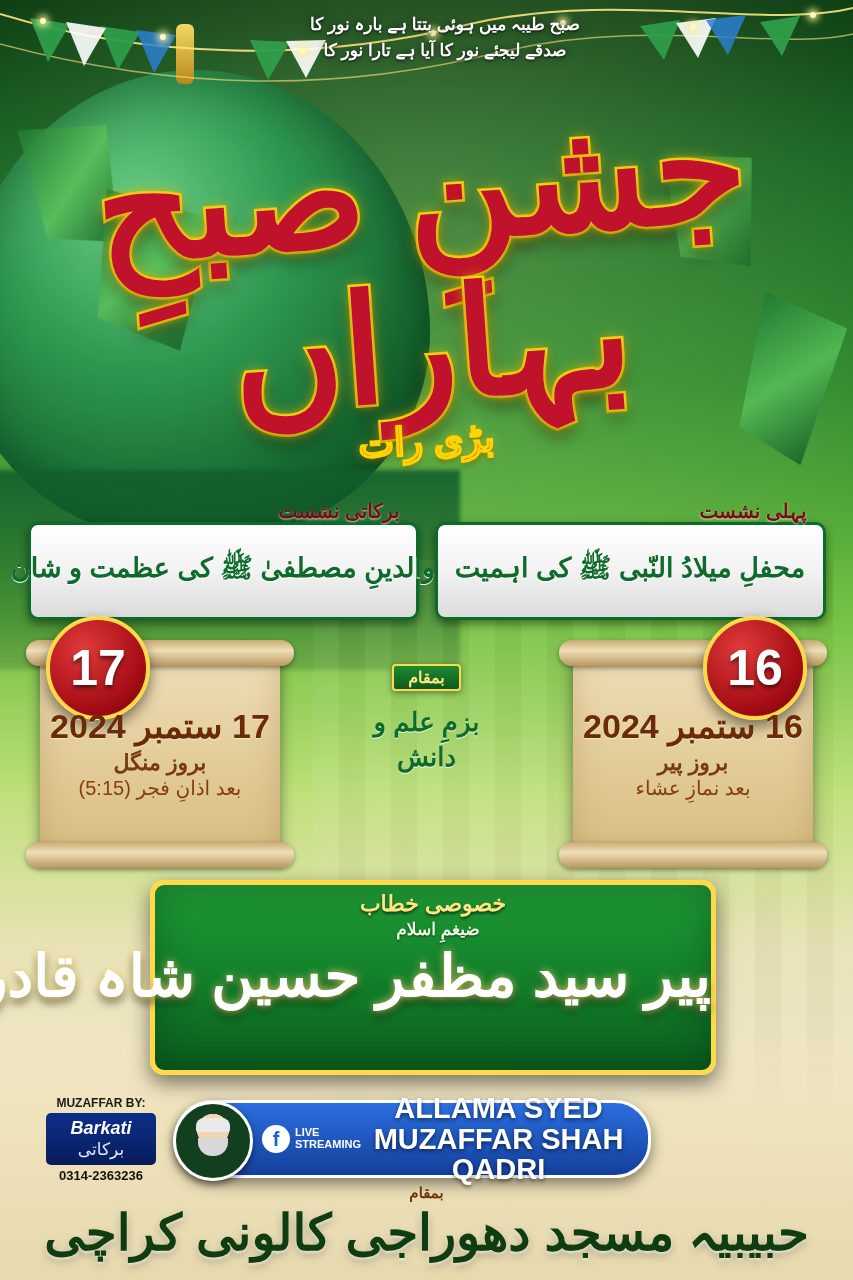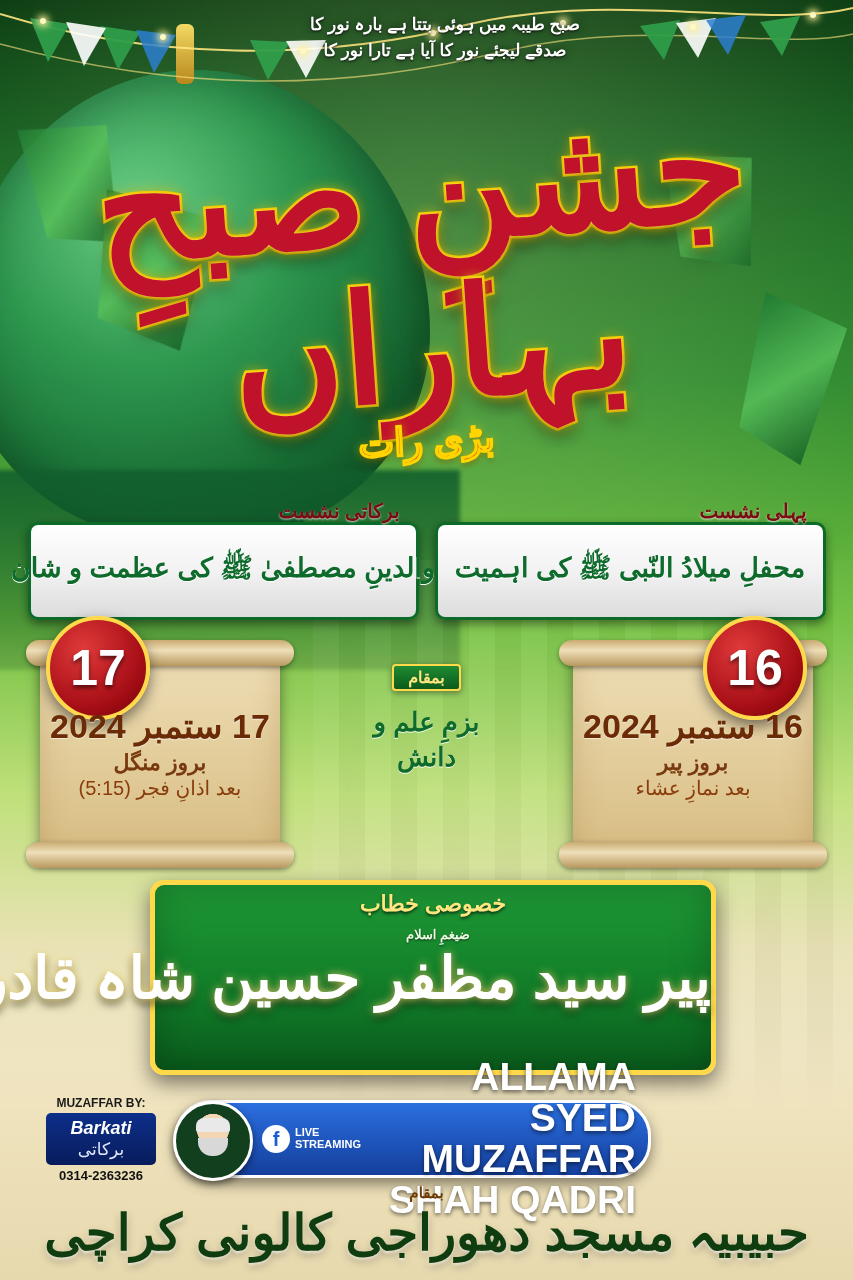--- a/index.html
+++ b/index.html
@@ -180,21 +180,21 @@
     background:linear-gradient(180deg,#1f9a36 0%,#14832b 45%,#0a5f1d 100%);
     border:5px solid #ffd94a;border-radius:14px;
     box-shadow:0 8px 20px rgba(0,0,0,.5), inset 0 0 40px rgba(0,0,0,.25);
     text-align:center;direction:rtl;
   }
   .speaker-tag{
     margin-top:6px;font-size:22px;font-weight:bold;color:#ffe680;
     text-shadow:0 2px 3px rgba(0,0,0,.6);
   }
   .speaker-sub{
-    font-size:13px;font-weight:bold;color:#eafbe0;margin-top:10px;
+    font-size:17px;font-weight:bold;color:#eafbe0;margin-top:2px;
     text-shadow:0 1px 2px rgba(0,0,0,.6);
     padding-left:10px;
   }
   .speaker-name{
     font-size:58px;font-weight:bold;color:#ffffff;margin-top:2px;
     letter-spacing:-1px;white-space:nowrap;
     text-shadow:0 0 8px rgba(255,230,120,.8),0 5px 10px rgba(0,0,0,.6);
   }
 
   
@@ -229,21 +229,21 @@
     width:30px;height:18px;border-radius:0 0 14px 14px;background:#d8d8d8;}
   .fb{
     margin-left:84px;width:28px;height:28px;border-radius:50%;
     background:#ffffff;color:#1a5fd0;font-weight:bold;font-size:20px;
     display:flex;align-items:center;justify-content:center;flex:none;
   }
   .live-word{
     color:#fff;font-size:11px;font-weight:bold;margin-left:5px;line-height:1.05;
   }
   .live-name{
-    flex:1;text-align:right;color:#ffffff;font-weight:bold;font-size:39px;
+    flex:1;text-align:center;color:#ffffff;font-weight:bold;font-size:29px;
     line-height:1.05;padding-right:12px;
     text-shadow:0 2px 4px rgba(0,0,0,.55);
   }
 
   
   .venue{
     position:absolute;left:0;right:0;bottom:18px;text-align:center;direction:rtl;
   }
   .venue-crest{
     font-size:15px;font-weight:bold;color:#6d3a06;margin-bottom:2px;

